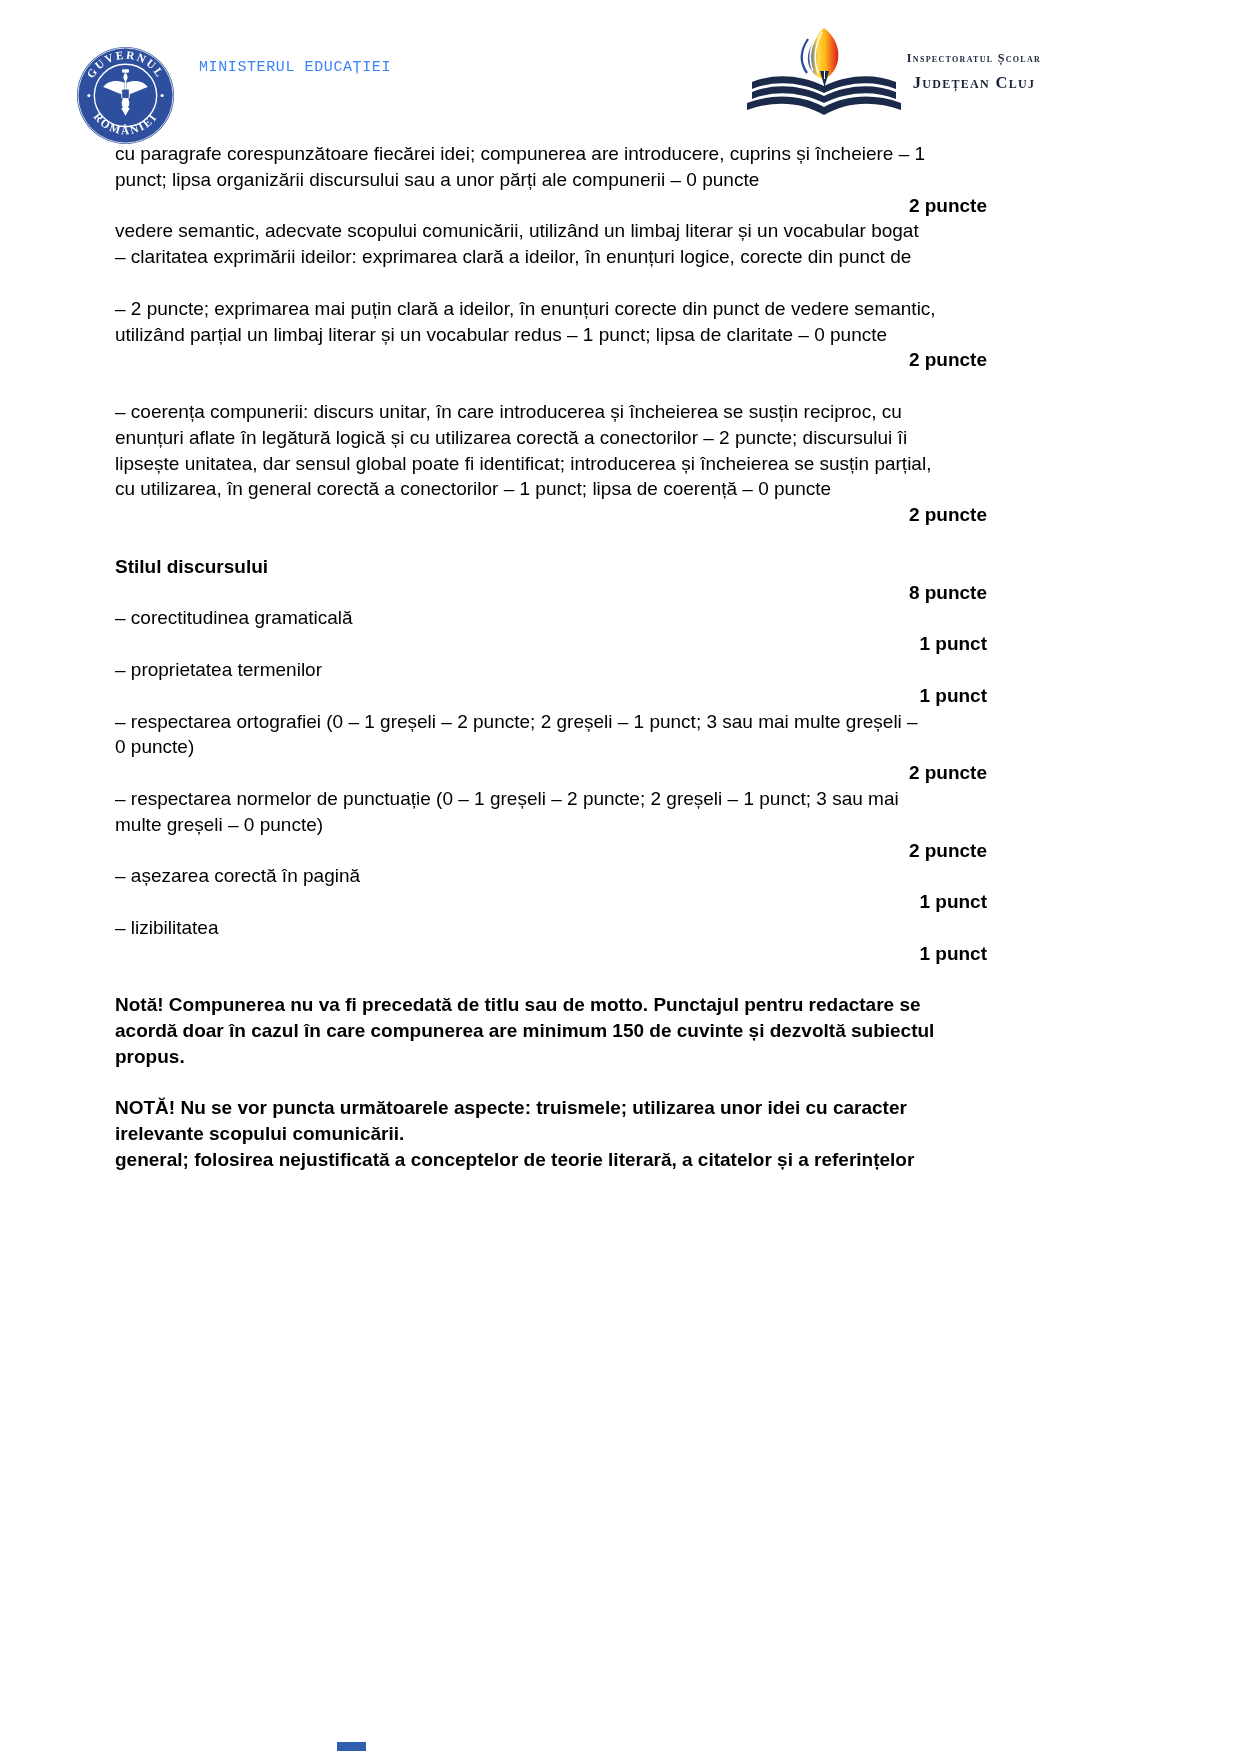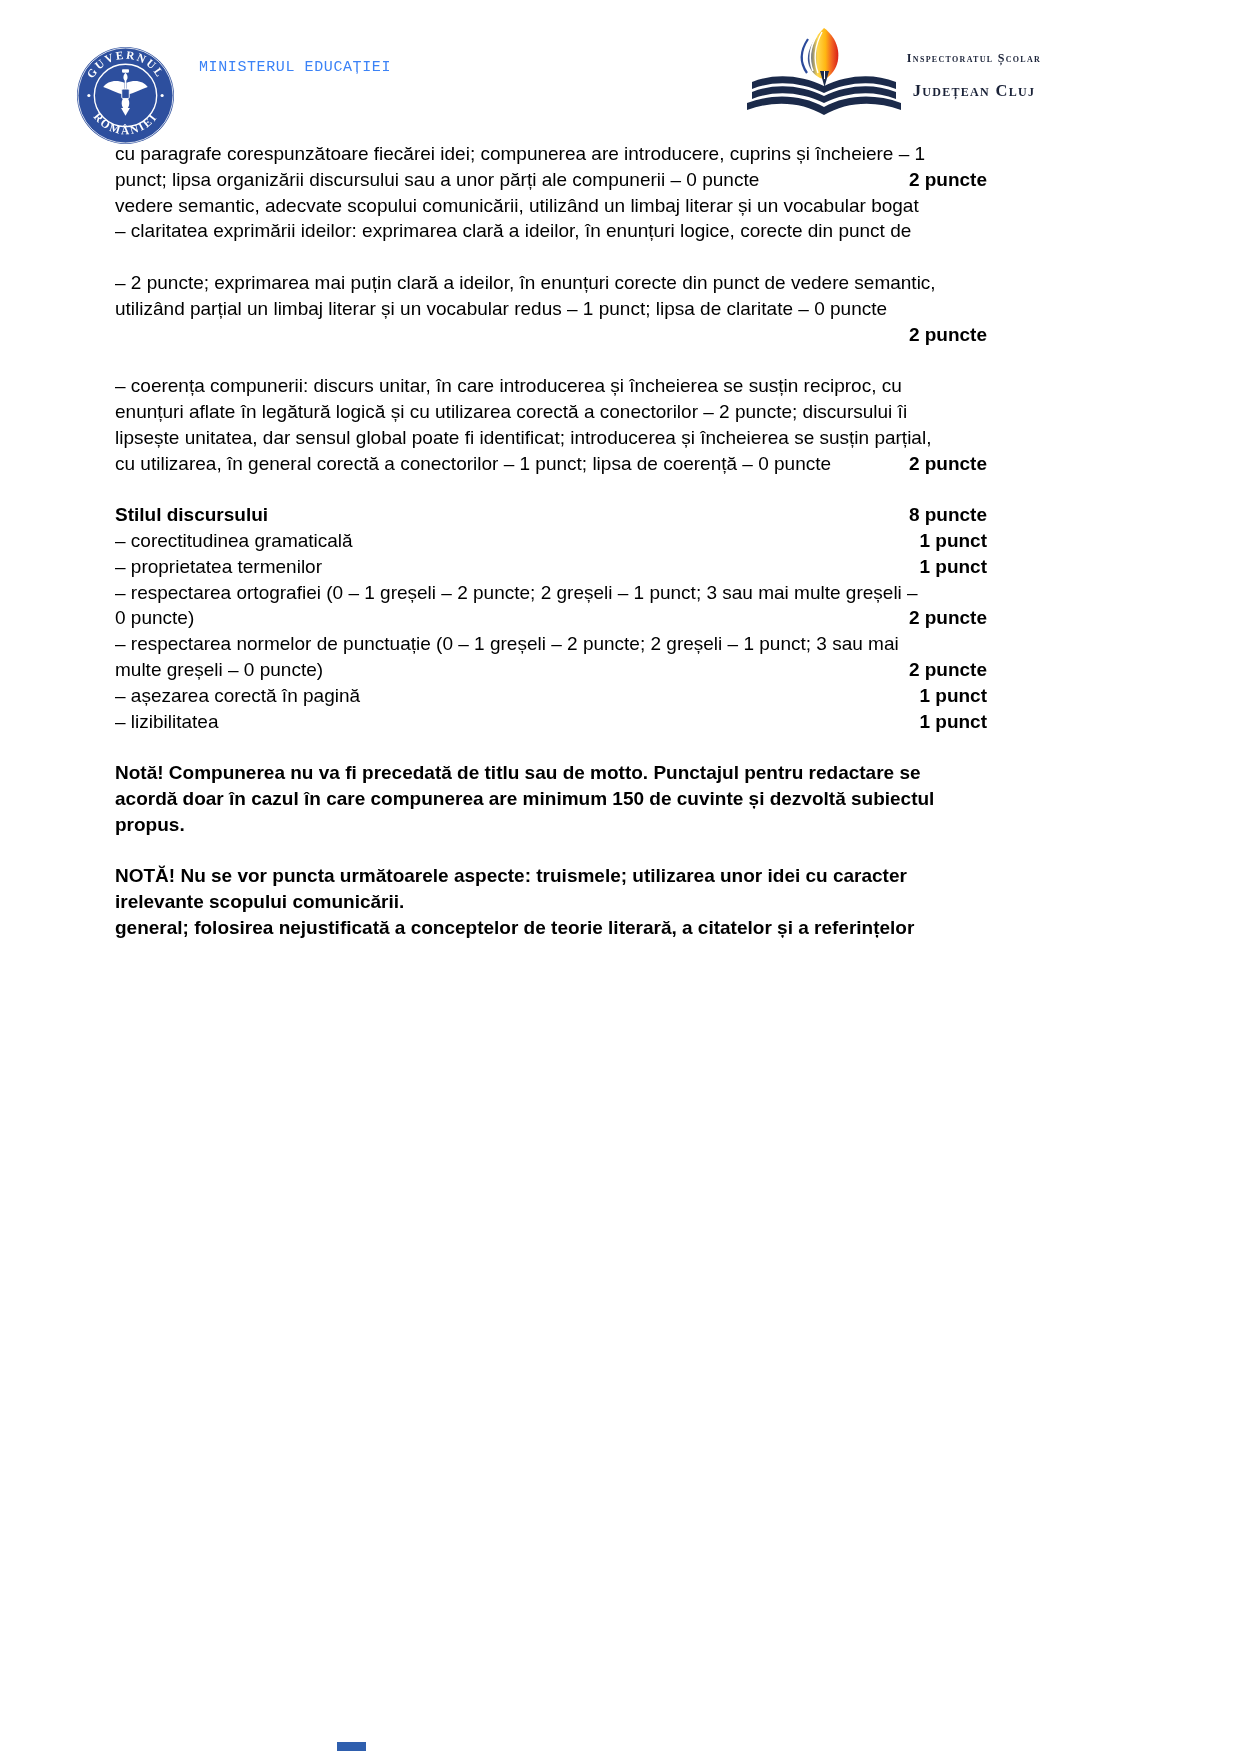--- a/index.html
+++ b/index.html
@@ -15,30 +15,30 @@
     font-family:Liberation Mono, monospace;font-size:15px;
     color:#3b82f6;letter-spacing:.6px;white-space:nowrap;
   }
   .isj-logo{position:absolute;left:744px;top:26px;width:162px;height:94px;}
   .isj-text{
     position:absolute;left:866px;top:52px;width:216px;text-align:center;
     font-family:"Liberation Serif",serif;font-weight:bold;color:#1a2238;
     font-variant:small-caps;line-height:1.15;
   }
   .isj-line1{font-size:12px;letter-spacing:1.3px;white-space:nowrap;}
-  .isj-line2{font-size:16.5px;letter-spacing:1.3px;margin-top:16px;white-space:nowrap;}
+  .isj-line2{font-size:16.5px;letter-spacing:1.3px;margin-top:8px;white-space:nowrap;}
   
   .content{
     position:absolute;left:115px;top:141px;width:872px;
     font-size:19px;line-height:25.8px;
   }
   .sec{margin-top:25.8px;}
   .sec.first{margin-top:0;}
   .sec.bold{font-weight:bold;}
-  .line{display:flex;white-space:pre;}
+  .line{display:flex;white-space:pre;flex-direction:column;}
   .line .lt{flex:0 1 auto;}
   .line .pts{margin-left:auto;text-align:left;padding-left:10px;font-weight:bold;}
   .bold-row{font-weight:bold;}
   
   .footer-mark{position:absolute;left:337px;top:1742px;width:29px;height:9px;background:#2f5fae;}
 </style>
 </head>
 <body>
 
 <div class="page">

